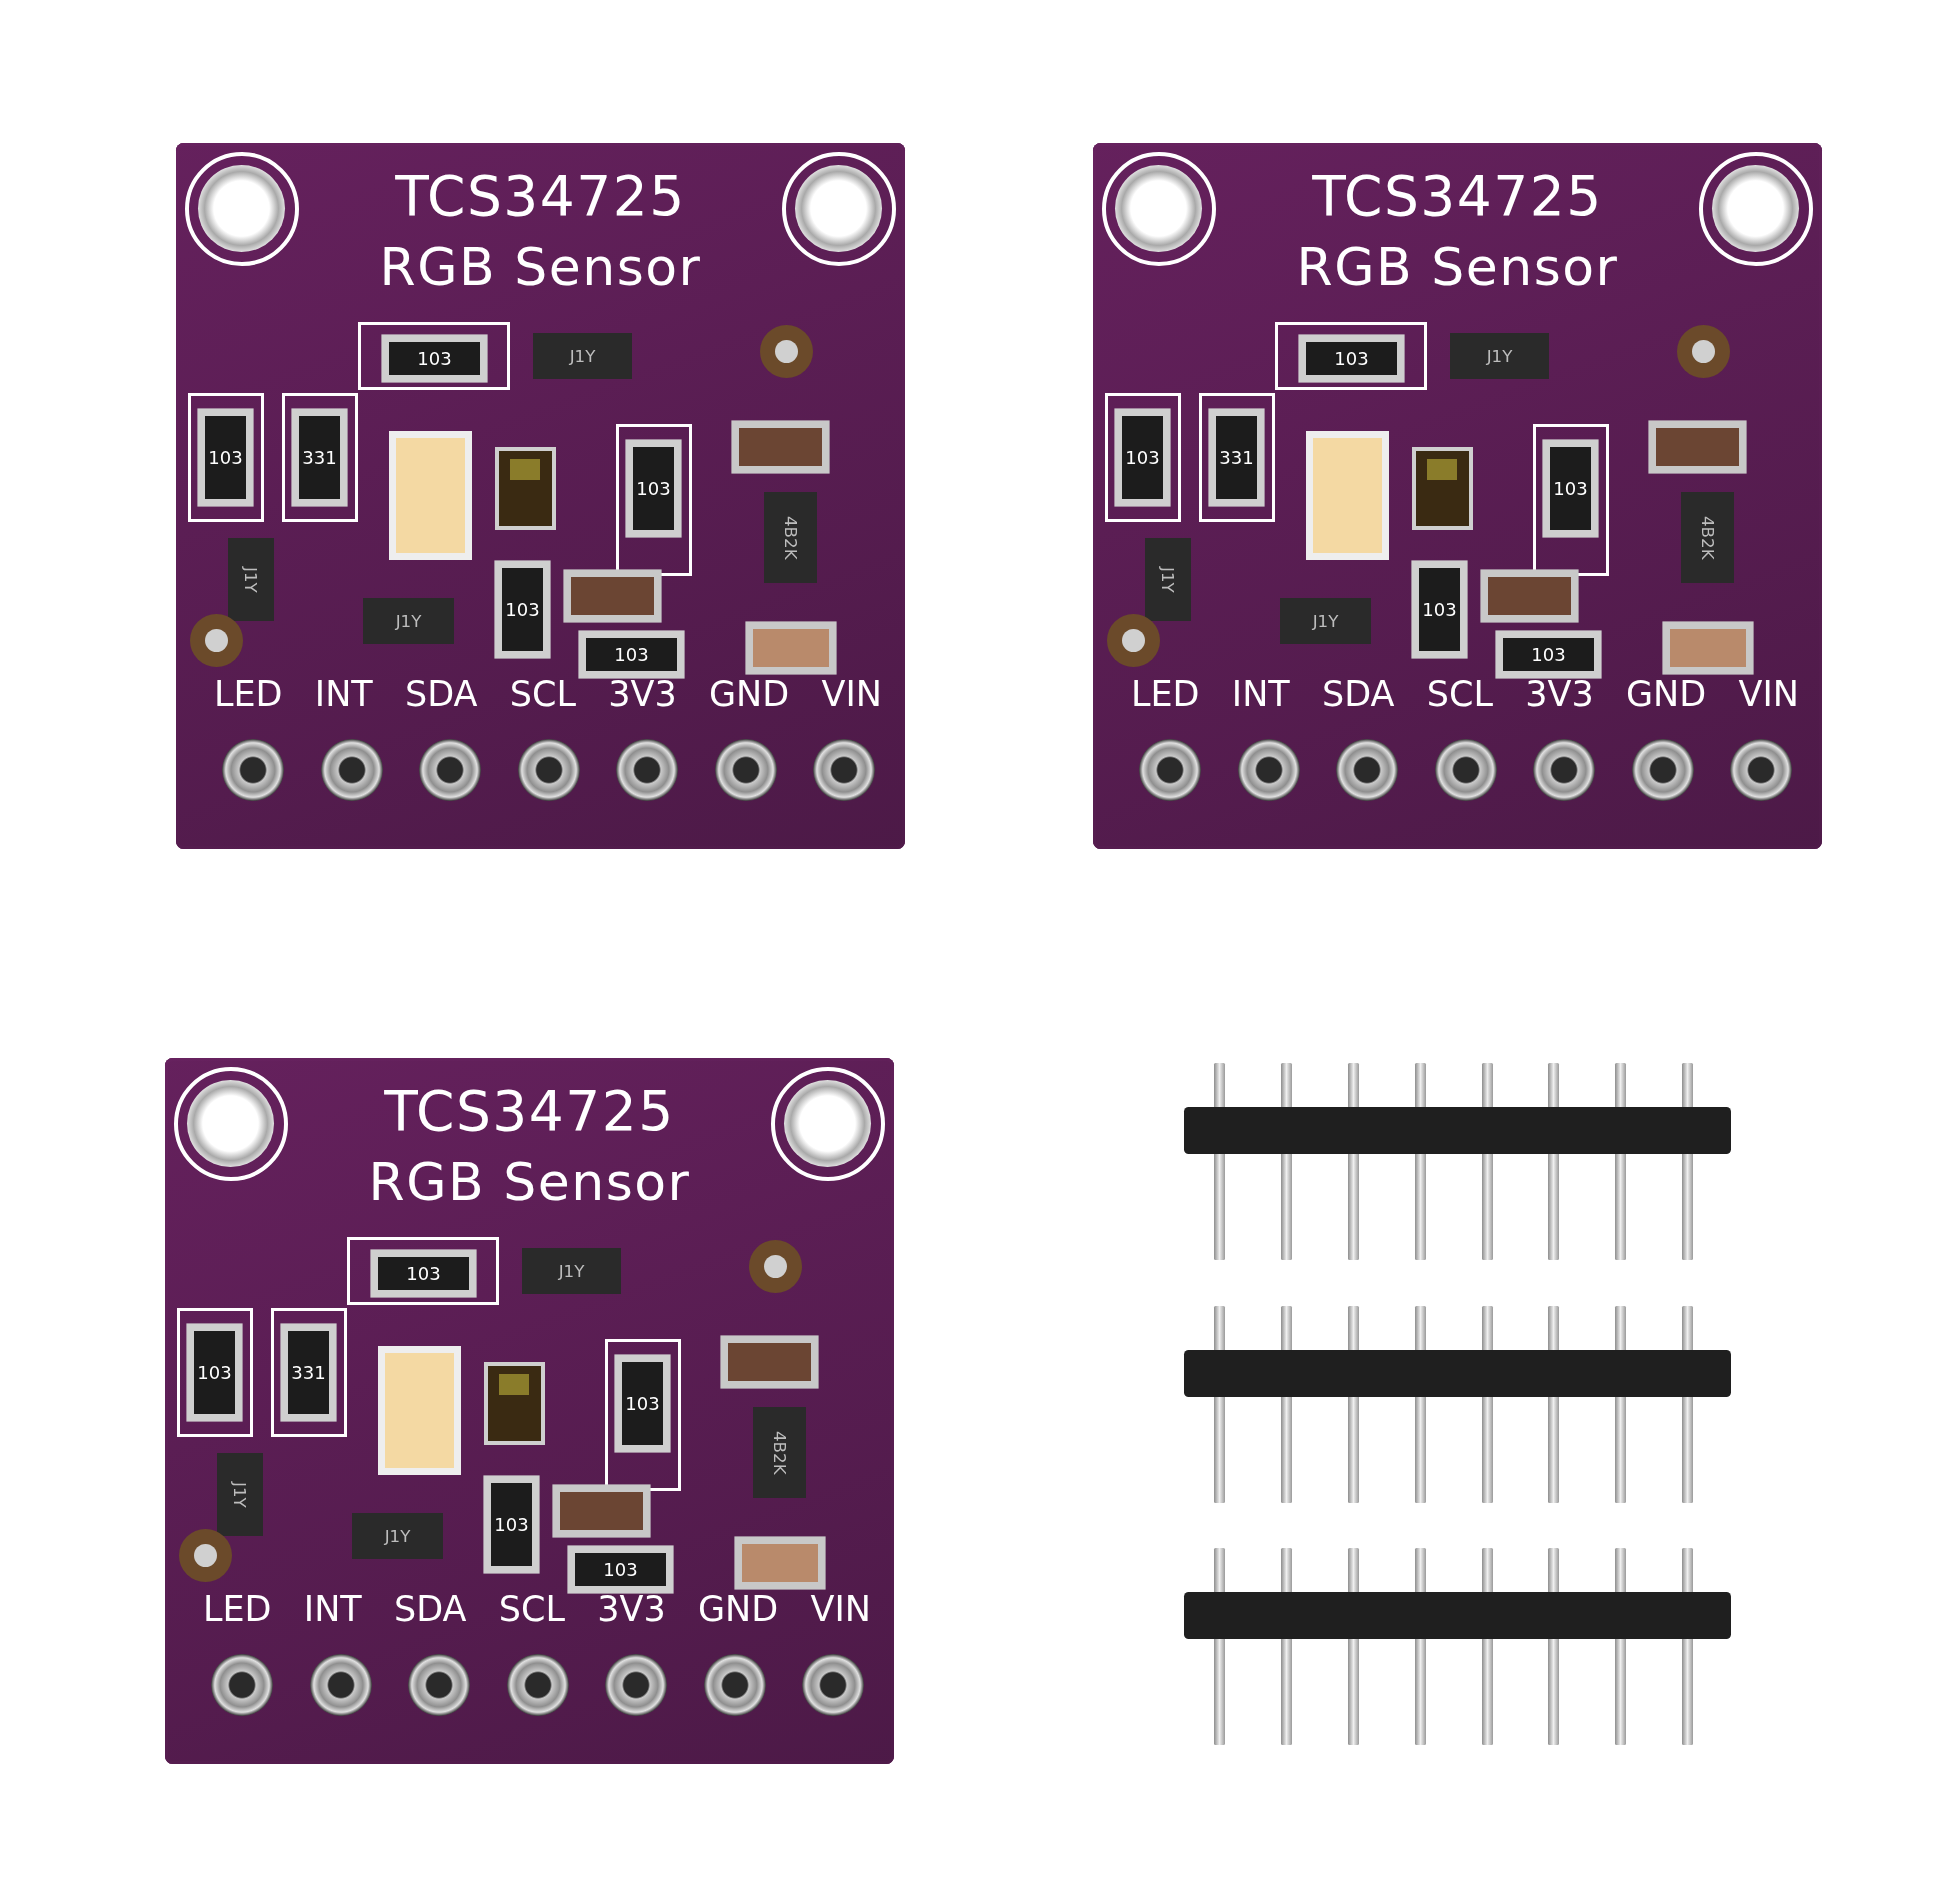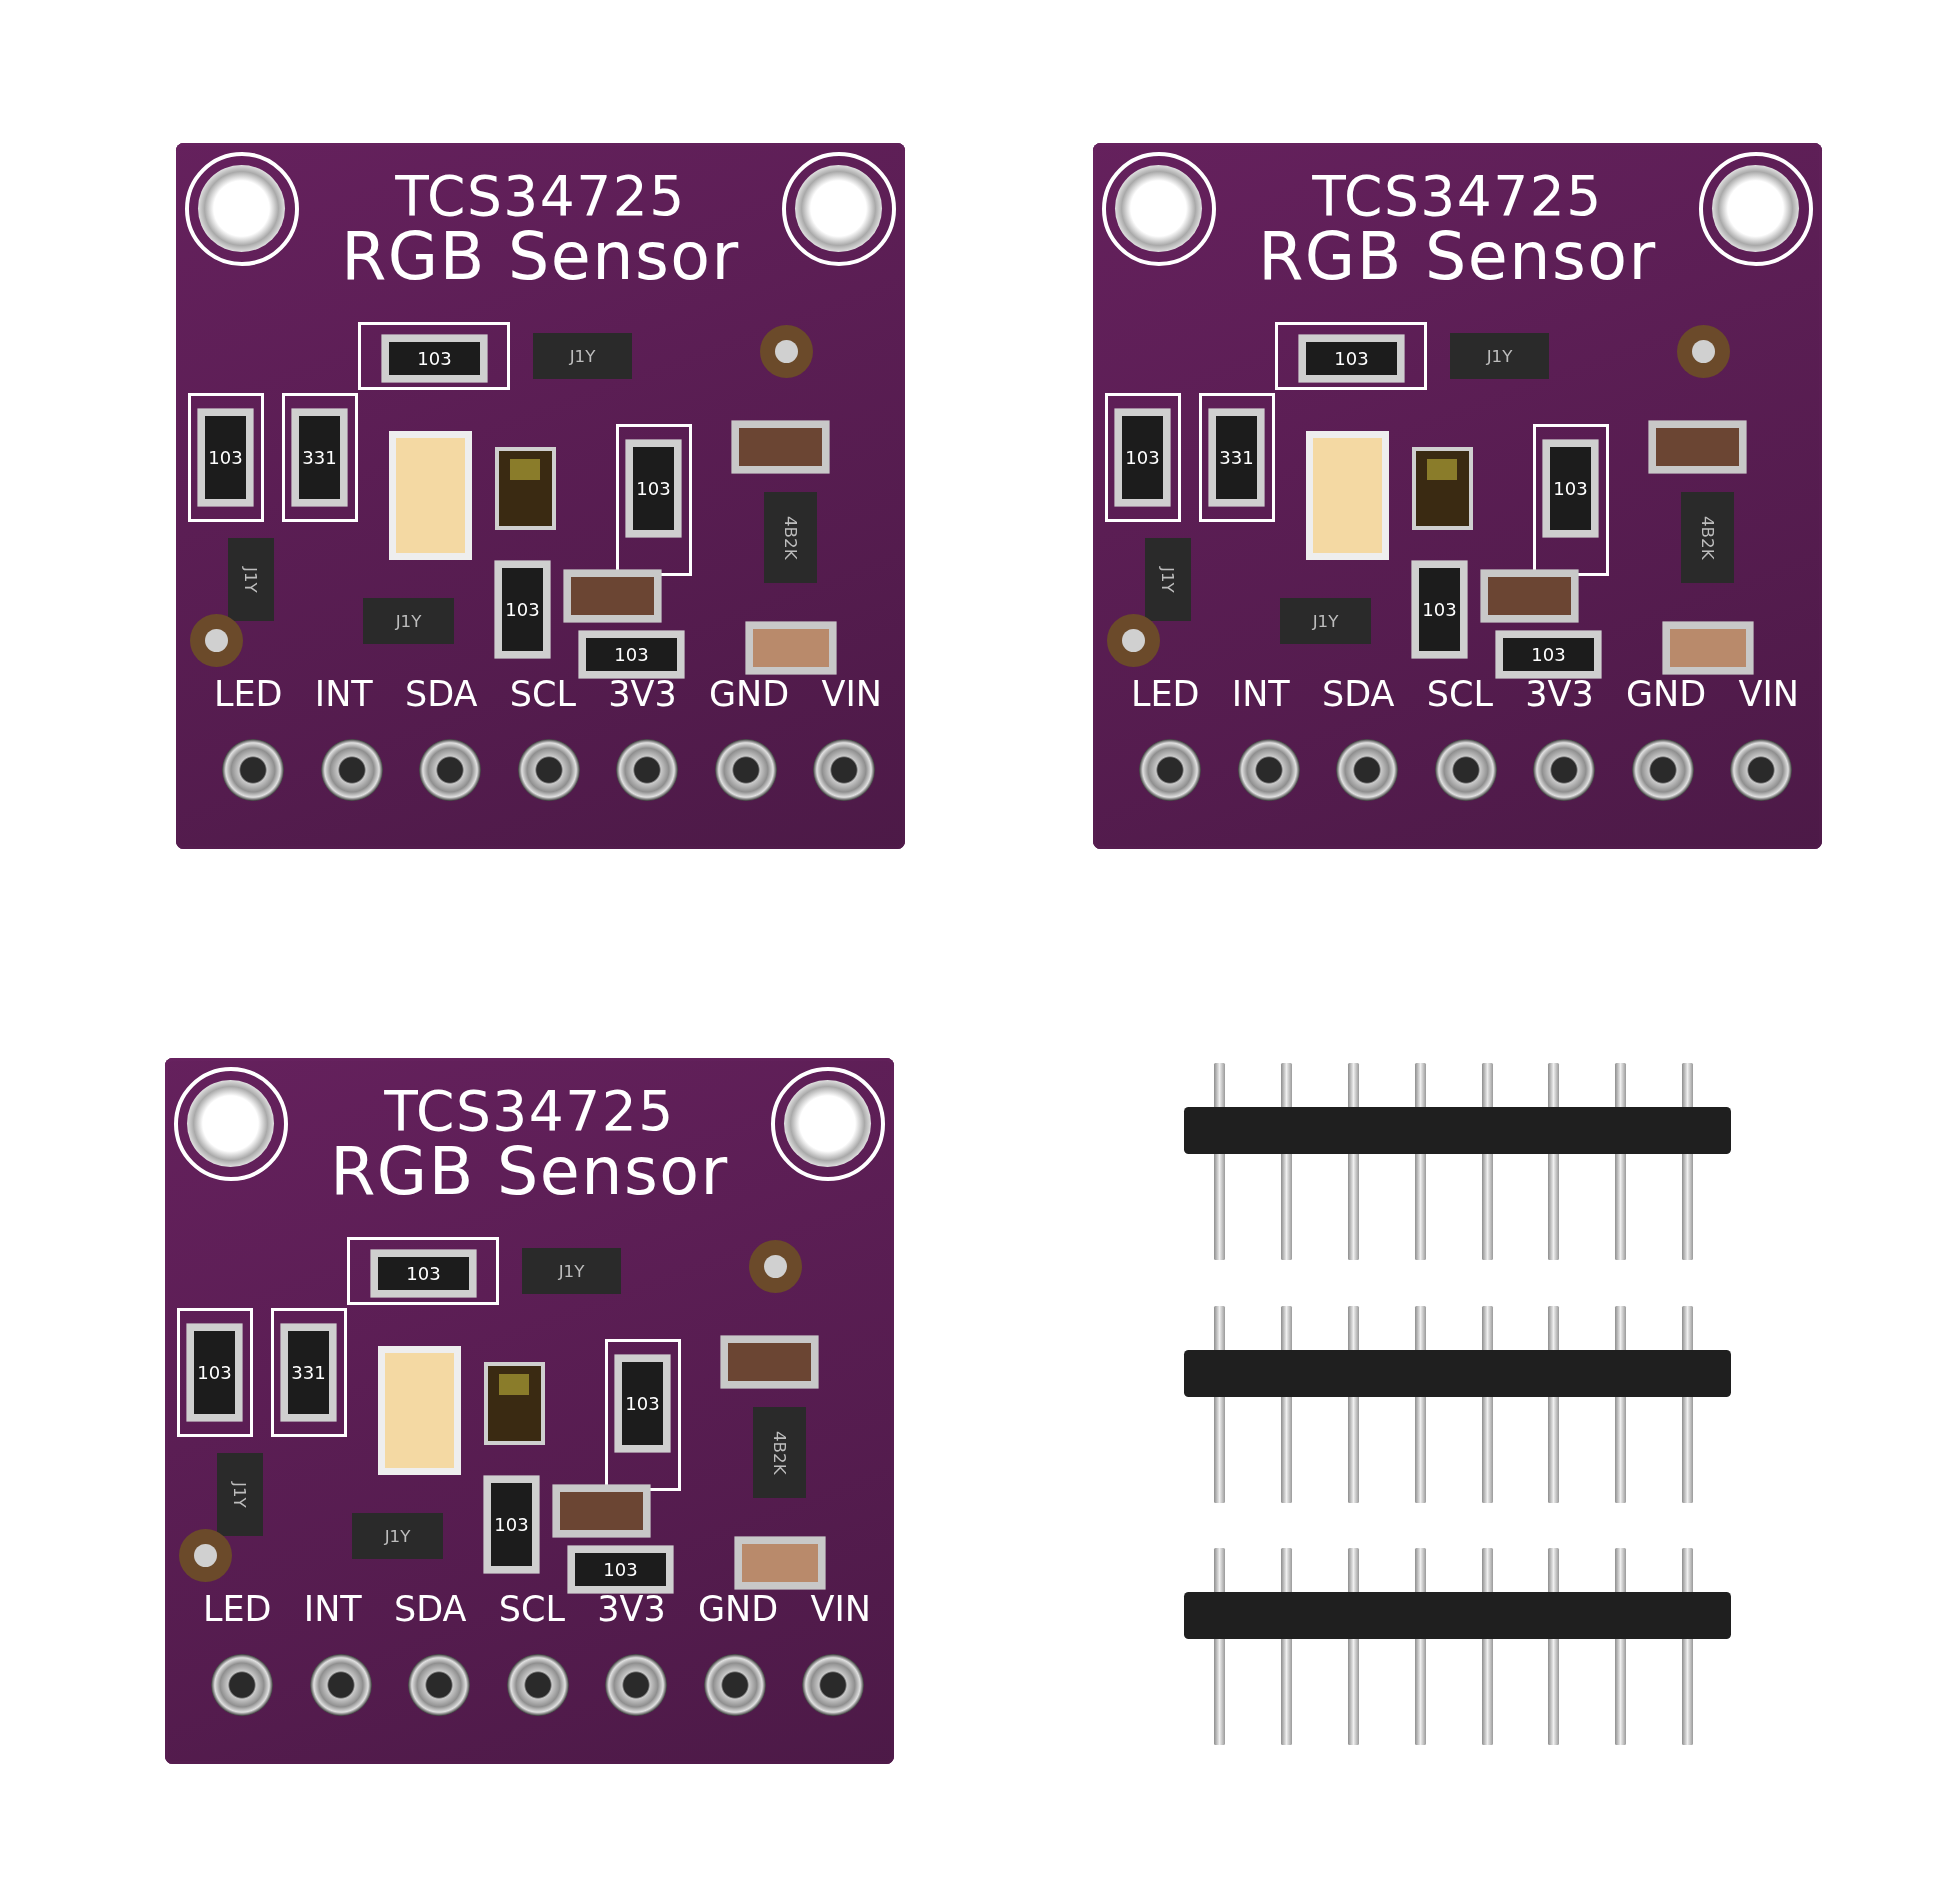--- a/index.html
+++ b/index.html
@@ -7,21 +7,21 @@
   .board{position:absolute;width:729px;height:706px;}
   .pcb{position:absolute;left:0;top:0;width:100%;height:100%;background:#5a1f52;border-radius:7.6px;
        box-shadow:inset 0 0 0 3px #6e2a66;}
   .pcb::before{content:"";position:absolute;left:0;top:0;right:0;bottom:0;border-radius:7.6px;
        background:linear-gradient(160deg,#66215e 0%,#4b1946 100%);opacity:.9}
   .hole{position:absolute;width:114px;height:114px;border-radius:50%;border:4.6px solid #ffffff;box-sizing:border-box;}
   .hole .ring{position:absolute;left:9px;top:9px;width:87px;height:87px;border-radius:50%;
        background:radial-gradient(circle at 50% 50%,#ffffff 45%,#d8d8d8 52%,#a9a9a9 60%,#e6e6e6 72%,#b9b9b9 100%);}
   .title{position:absolute;left:0;width:100%;text-align:center;color:#ffffff;font-family:"DejaVu Sans",sans-serif;}
   .t1{top:21px;font-size:55px;letter-spacing:1.5px;}
-  .t2{top:76px;font-size:65px;letter-spacing:1.5px;}
+  .t2{top:94px;font-size:52px;letter-spacing:1.5px;}
   .comp{position:absolute;border:3px solid #ffffff;box-sizing:border-box;}
   .res{position:absolute;background:#1c1c1c;color:#ffffff;font-size:18px;display:flex;align-items:center;justify-content:center;
        box-shadow:0 0 0 7.6px #cfcfcf;}
   .chip{position:absolute;background:#2a2a2a;color:#bdbdbd;font-size:16.7px;display:flex;align-items:center;justify-content:center;}
   .cap{position:absolute;background:#6b4533;box-shadow:0 0 0 7.6px #c8c8c8;}
   .cap.light{background:#b98a6b;}
   .led{position:absolute;background:#f4d9a3;border:7.6px solid #eeeeee;box-sizing:border-box;}
   .sensor{position:absolute;background:#3a2a12;border:4.6px solid #cfcfcf;box-sizing:border-box;}
   .sensor::after{content:"";position:absolute;left:10.6px;top:7.6px;width:30px;height:21px;background:#8a7c2a;}
   .mnt{position:absolute;width:53px;height:53px;border-radius:50%;background:#6b4a2a;}

